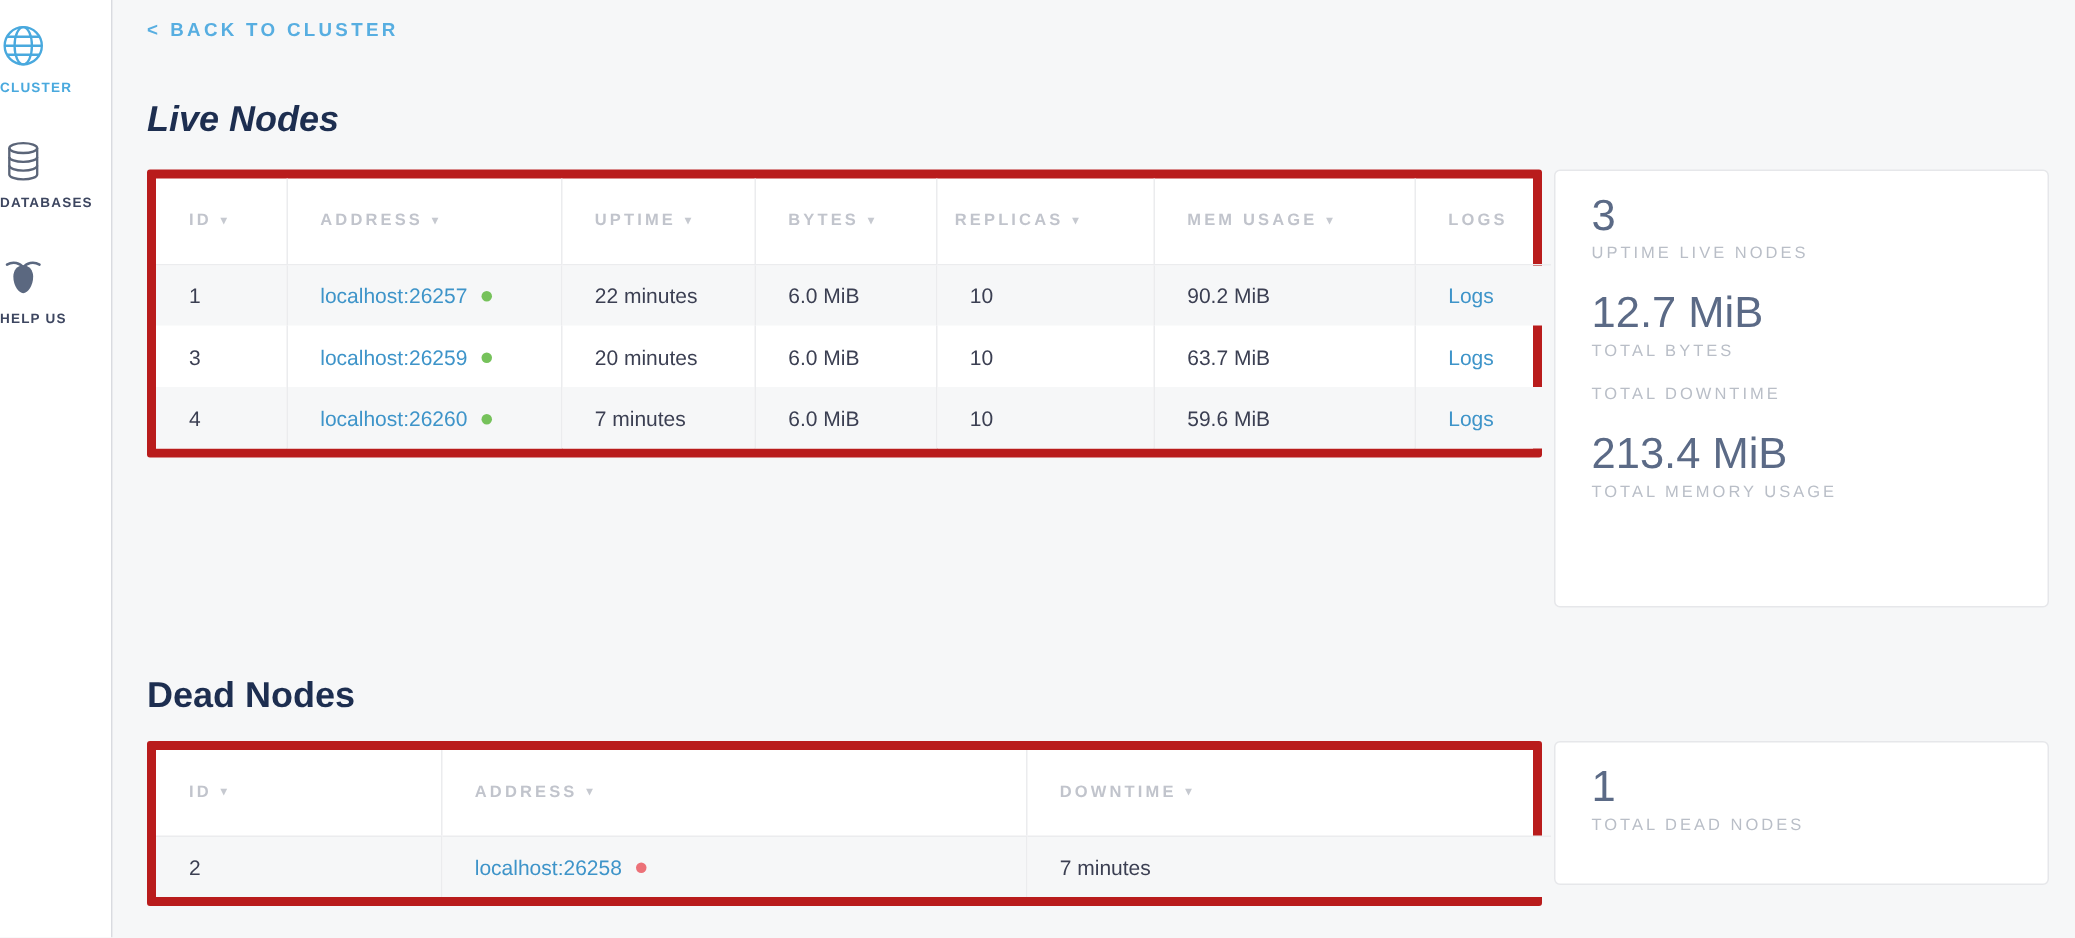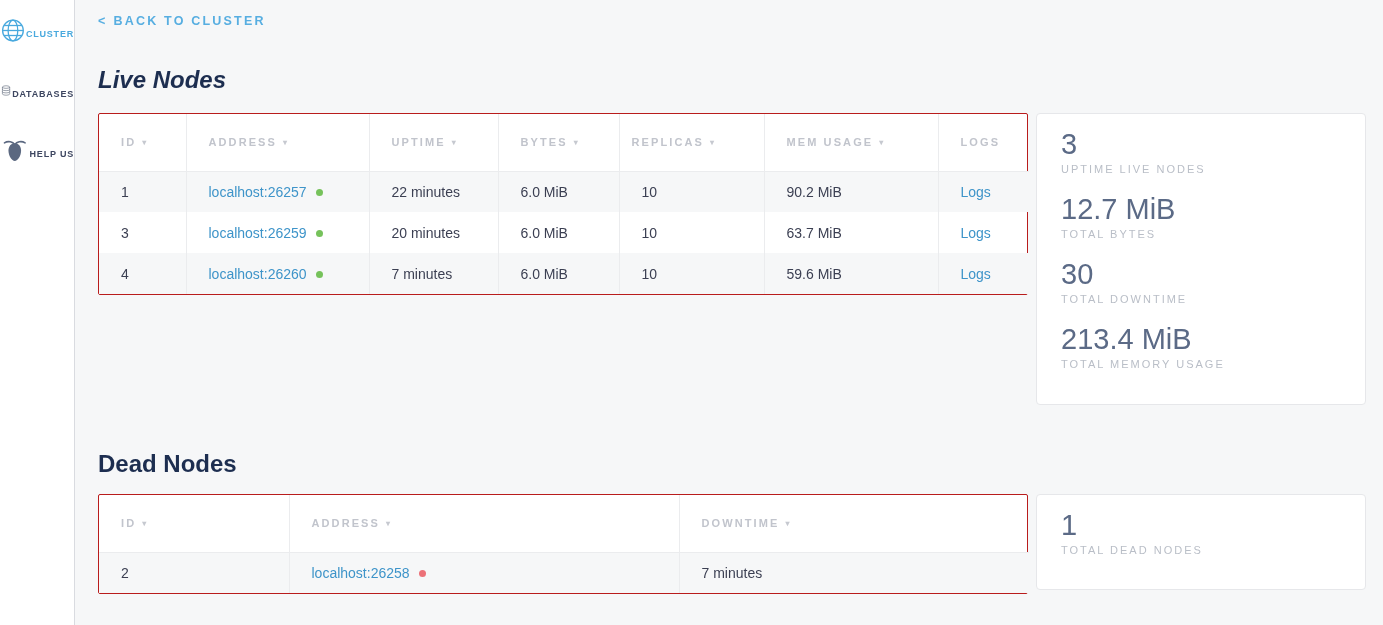--- a/index.html
+++ b/index.html
@@ -13,21 +13,21 @@
   .app { display: flex; height: 100%; }
 
   
   .sidebar {
     width: 75px; flex-shrink: 0;
     background: #ffffff;
     border-right: 1px solid #d9dbe0;
     padding-top: 15px;
   }
   .nav-item {
-    display: flex; flex-direction: row; align-items: center;
+    display: flex; flex-direction: column; 
     margin-bottom: 29px; cursor: pointer;
   }
   .nav-icon { width: 31px; height: 31px; display: block; }
   .nav-label {
     margin-top: 7px;
     font-size: 9px; font-weight: bold; letter-spacing: 0.8px;
     color: #3d4660; white-space: nowrap;
   }
   .nav-item.active .nav-label { color: #49a9de; }
 
@@ -46,21 +46,21 @@
   }
   #live-title { margin-top: 37px; margin-bottom: 19px; font-style: italic; }
   #dead-title { margin-top: 45px; margin-bottom: 16px; }
 
   .section-row { display: flex; align-items: flex-start; }
 
   
   .table-card {
     width: 930px; flex-shrink: 0;
     background: #ffffff;
-    border: 1px solid #b91c1c;
+    border: 6px solid #b91c1c;
     border-radius: 2px;
   }
   table { width: 100%; border-collapse: collapse; table-layout: fixed; }
   th {
     height: 57px; text-align: left; padding-left: 22px;
     font-size: 11px; font-weight: 600; letter-spacing: 2.1px;
     color: #c1c4cc; border-bottom: 1px solid #ebecee;
     white-space: nowrap; overflow: hidden;
   }
   th.sortable { cursor: pointer; }
@@ -200,21 +200,20 @@
       <div class="summary-card live">
         <div class="stat">
           <div class="stat-value">3</div>
           <div class="stat-label">UPTIME LIVE NODES</div>
         </div>
         <div class="stat">
           <div class="stat-value">12.7 MiB</div>
           <div class="stat-label">TOTAL BYTES</div>
         </div>
         <div class="stat">
-          <div class="stat-value">30</div>
           <div class="stat-label">TOTAL DOWNTIME</div>
         </div>
         <div class="stat">
           <div class="stat-value">213.4 MiB</div>
           <div class="stat-label">TOTAL MEMORY USAGE</div>
         </div>
       </div>
 
     </div>
 

